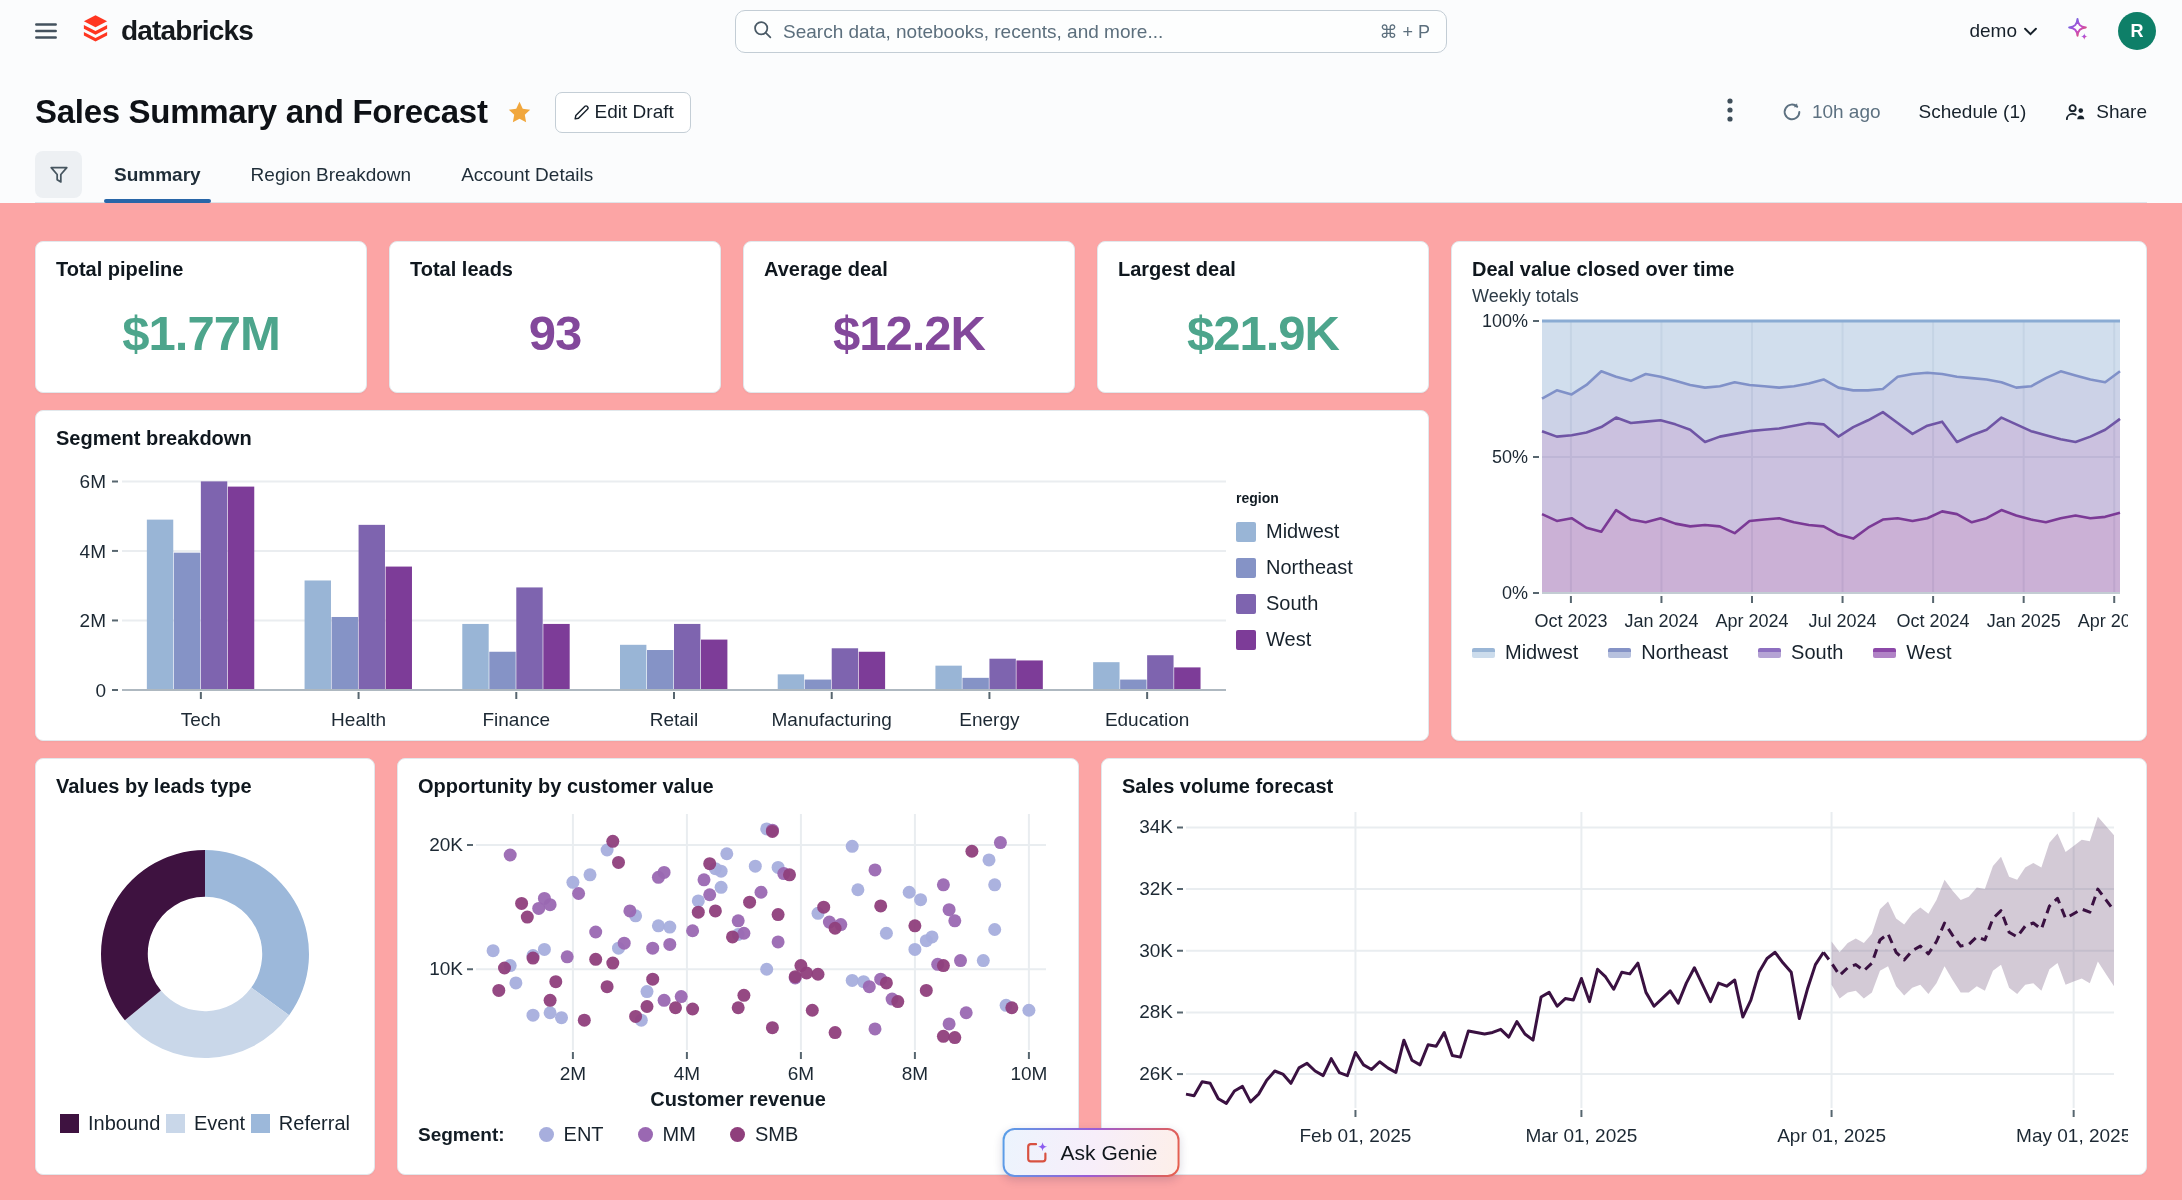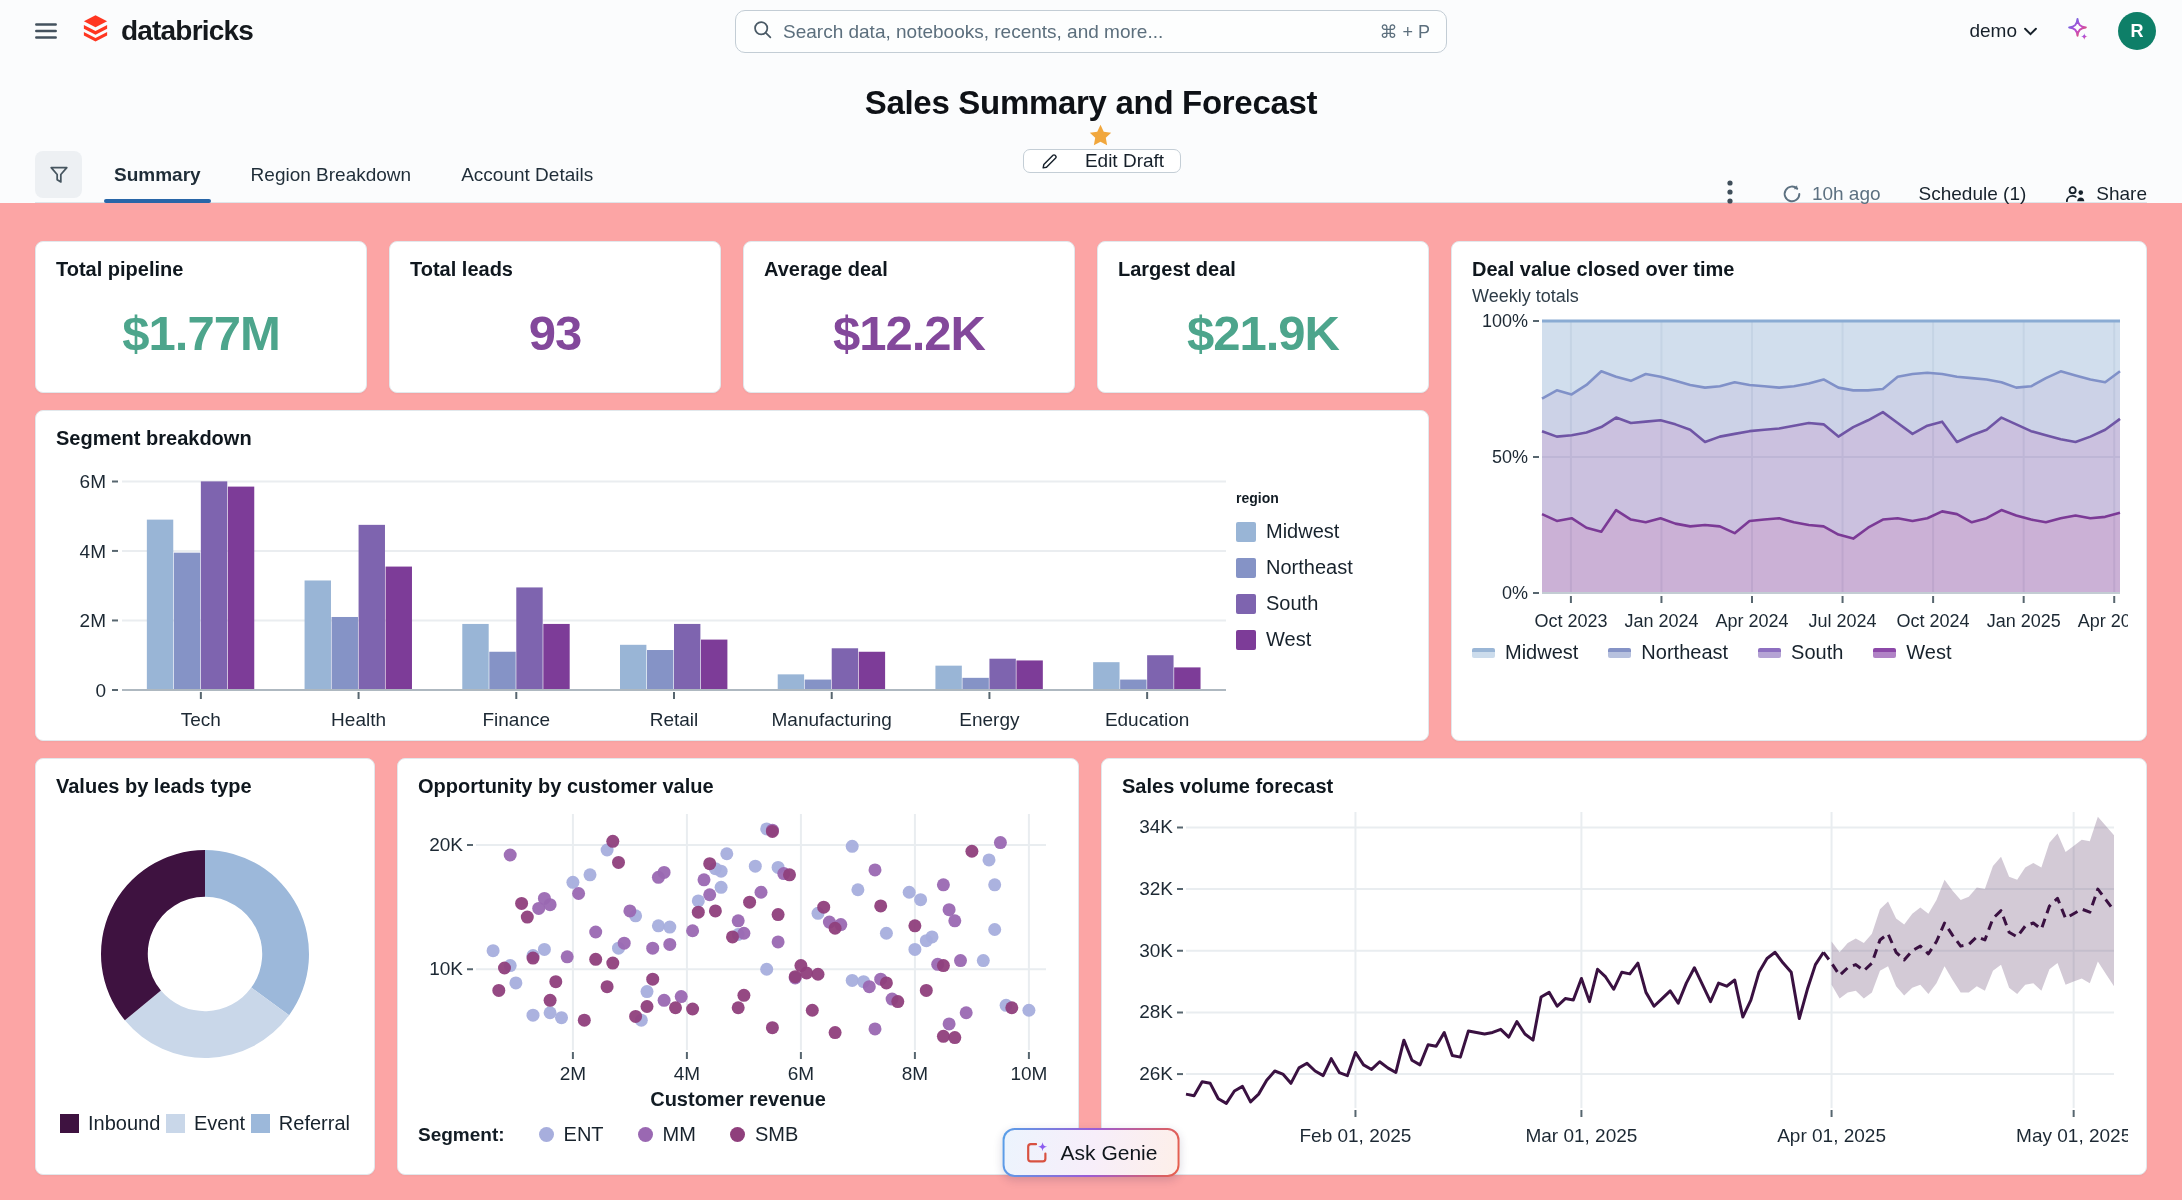--- a/index.html
+++ b/index.html
@@ -16,24 +16,24 @@
     background:#fdfefe; border:1px solid #c3cdd5; border-radius:10px; display:flex; align-items:center; padding:0 16px; gap:10px; }
   .search-ph { font-size:19px; color:#5c6f7d; flex:1; }
   .search-kbd { font-size:18px; color:#5c6f7d; }
   .topbar-right { margin-left:auto; display:flex; align-items:center; gap:28px; }
   .workspace { display:flex; align-items:center; gap:7px; font-size:19px; color:#16202a; cursor:pointer; }
   .avatar { width:38px; height:38px; border-radius:50%; background:#0e7f68; color:#fff; font-size:18px; font-weight:bold;
     display:flex; align-items:center; justify-content:center; cursor:pointer; }
 
   
   .title-section { background:#fbfcfd; padding:22px 35px 0; }
-  .title-row { display:flex; align-items:center; height:56px;flex-direction:column; }
+  .title-row { display:flex; align-items:center; height:56px; }
   .page-title { font-size:33px; font-weight:bold; color:#0e1116; letter-spacing:-0.3px; }
   .star { margin-left:18px; display:flex; cursor:pointer; }
-  .edit-btn { margin-left:22px; display:flex; align-items:center; gap:26px; height:41px; padding:0 16px;
+  .edit-btn { margin-left:22px; display:flex; align-items:center; gap:4px; height:41px; padding:0 16px;
     background:#fff; border:1px solid #c4ced6; border-radius:7px; font-size:19px; color:#16202a; cursor:pointer;justify-content:flex-end; }
   .title-actions { margin-left:auto; display:flex; align-items:center; gap:38px; }
   .kebab { padding:6px 10px; cursor:pointer; }
   .refresh-group { display:flex; align-items:center; gap:9px; color:#5d7181; font-size:19px; cursor:pointer; }
   .action-text { font-size:19px; color:#17222c; cursor:pointer; }
   .share-group { display:flex; align-items:center; gap:9px; font-size:19px; color:#17222c; cursor:pointer; }
 
   .tabs-row { display:flex; align-items:center; margin-top:10px; border-bottom:1px solid #dfe5ea; padding-bottom:0; }
   .filter-box { width:47px; height:47px; background:#edf0f3; border-radius:8px; display:flex; align-items:center;
     justify-content:center; margin-right:30px; margin-bottom:3px; cursor:pointer; }

